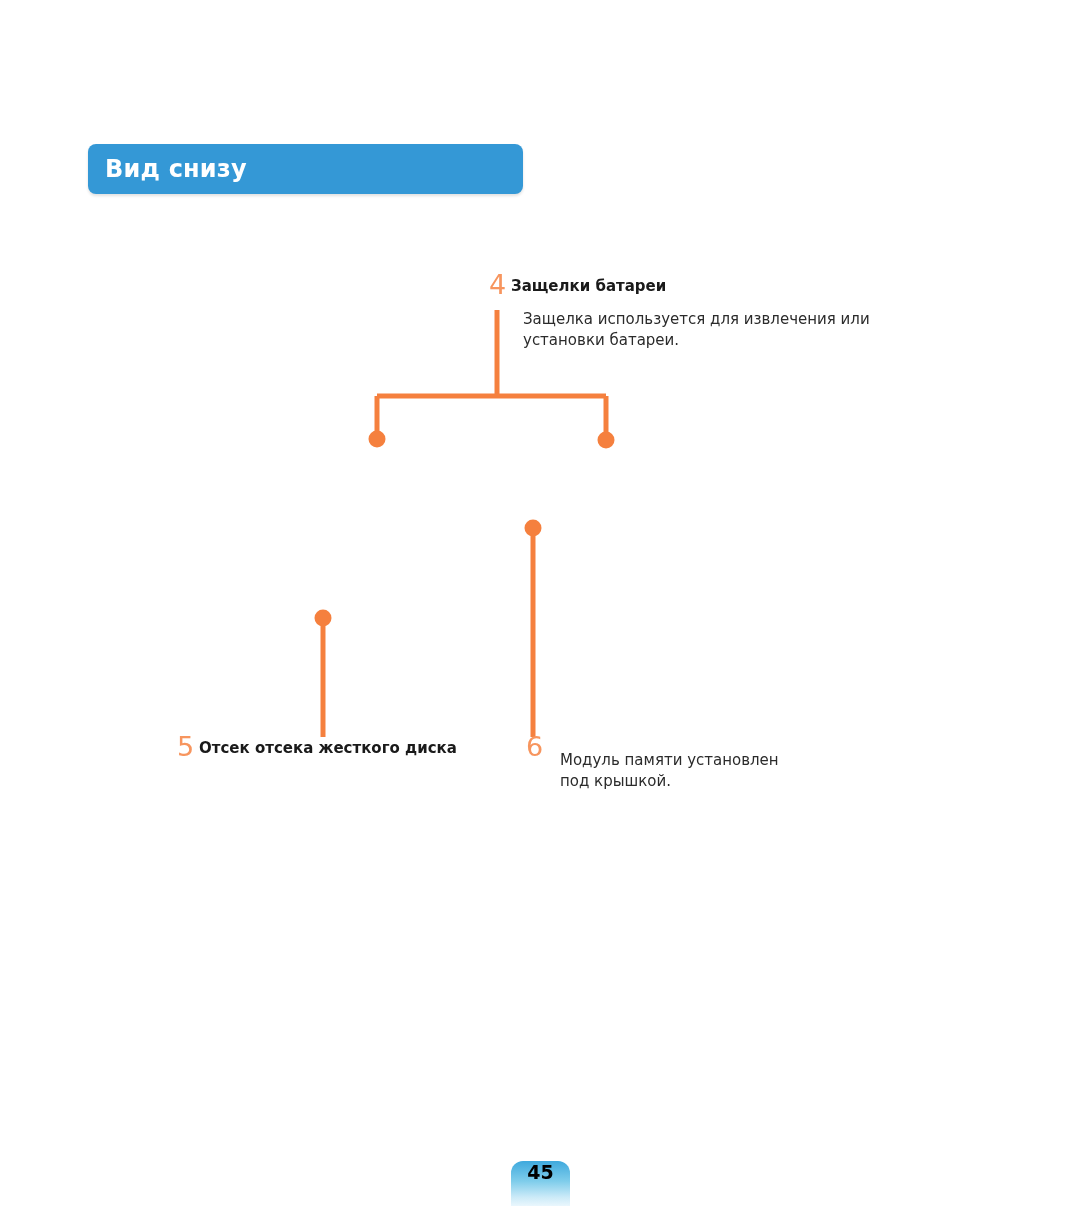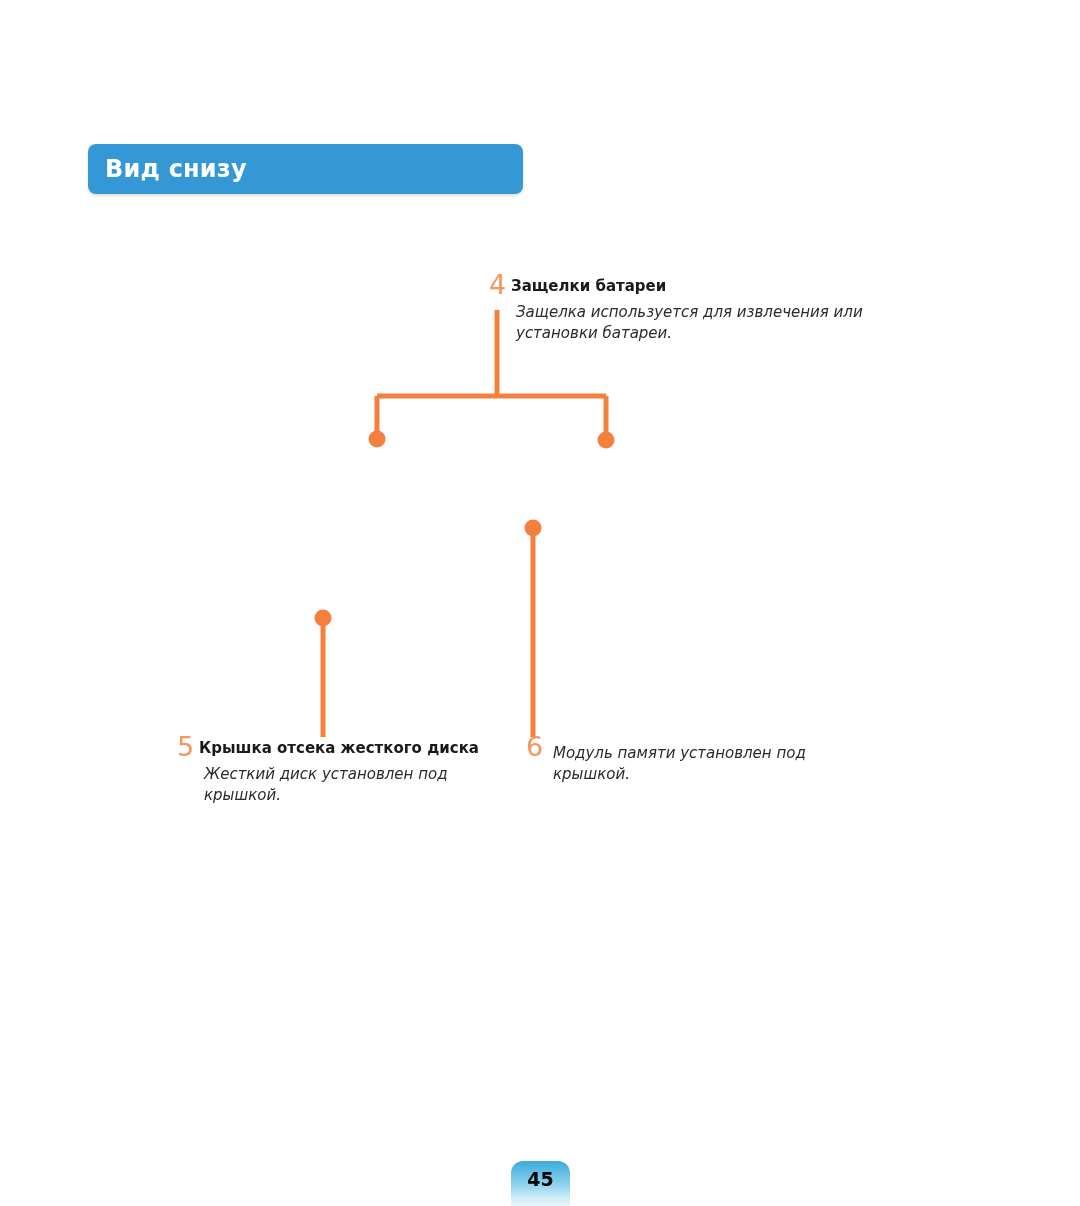--- a/index.html
+++ b/index.html
@@ -81,42 +81,41 @@
     font-weight: bold;
     line-height: 21px;
     margin: 0 0 3px 0;
     white-space: nowrap;
   }
   .callout-desc {
     color: #2b2b2b;
     font-size: 15px;
     font-weight: 400;
     line-height: 21px;
-    margin: 5px;
-    font-style: italic;
+    margin: 12px;
   }
 
   #callout-4 { left: 489px; top: 276px; width: 400px; }
   #callout-5 { left: 177px; top: 738px; width: 330px; }
   #callout-6 { left: 526px; top: 738px; width: 290px; }
 
   
   .page-number {
     position: absolute;
     left: 511px;
     top: 1161px;
     width: 59px;
     height: 45px;
     border-radius: 12px 12px 0 0;
     background: linear-gradient(to bottom, #3fa9dd 0%, #7fcdeb 45%, #cbeaf8 80%, #eaf7fd 100%);
     display: flex;
     align-items: flex-start;
     justify-content: center;
     box-sizing: border-box;
-    padding-top: 9px;
+    padding-top: 2px;
   }
   .page-number-label {
     color: #000000;
     font-size: 19px;
     font-weight: bold;
     line-height: 1;
   }
 </style>
 </head>
 <body>
@@ -149,22 +148,21 @@
     <span class="callout-number">4</span>
     <div class="callout-body">
       <p class="callout-title">Защелки батареи</p>
       <p class="callout-desc">Защелка используется для извлечения или установки батареи.</p>
     </div>
   </div>
 
   <div class="callout" id="callout-5">
     <span class="callout-number">5</span>
     <div class="callout-body">
-      <p class="callout-title">Крышка отсека жесткого диска</p>
-      <p class="callout-desc">Жесткий диск установлен под крышкой.</p>
+      <p class="callout-title">Отсек отсека жесткого диска</p>
     </div>
   </div>
 
   <div class="callout" id="callout-6">
     <span class="callout-number">6</span>
     <div class="callout-body">
       <p class="callout-desc">Модуль памяти установлен под крышкой.</p>
     </div>
   </div>
 

